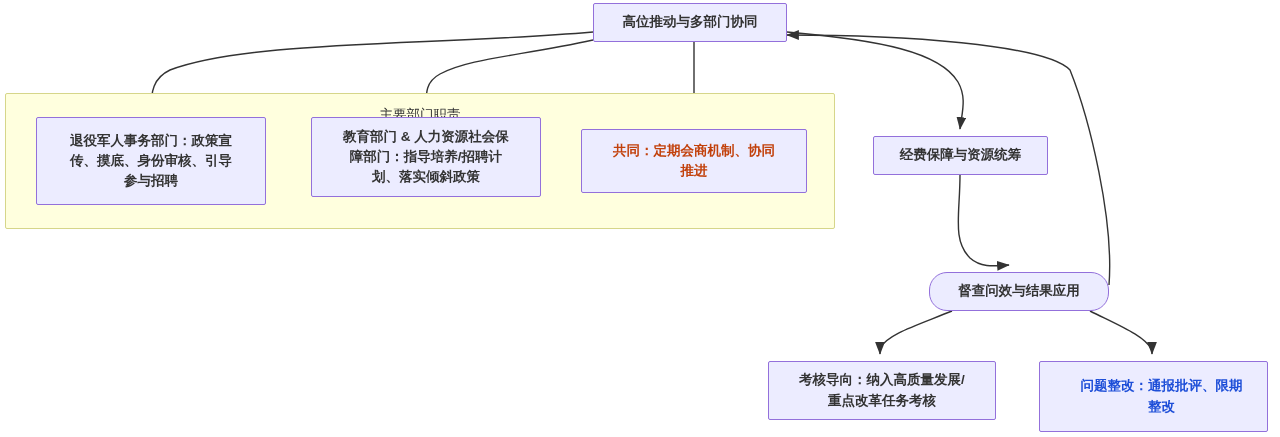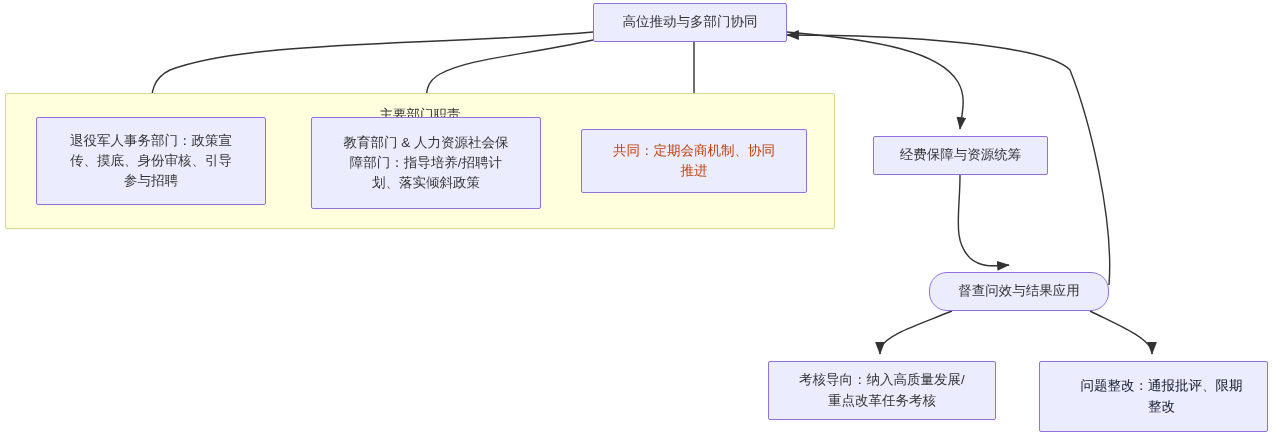--- a/index.html
+++ b/index.html
@@ -49,20 +49,21 @@
     position: absolute;
     box-sizing: border-box;
     background: #ececff;
     border: 1px solid #9370db;
     border-radius: 2px;
     display: flex;
     align-items: center;
     justify-content: center;
     text-align: center;
     padding: 4px 24px;
+    font-weight: bold;
   }
   .node-label {
     font-size: 13.5px;
     line-height: 1.5;
     color: #333333;
     white-space: pre-line;
     text-align: center;
   }
 </style>
 </head>
@@ -94,38 +95,38 @@
     </div>
   <div id="node-group">
       <div class="node-box" style="left: 593px; top: 3px; width: 194px; height: 39px; background: rgb(236, 236, 255); border-color: rgb(147, 112, 219);">
         <div class="node-label" style="color: rgb(51, 51, 51);">高位推动与多部门协同</div>
       </div>
       <div class="node-box" style="left: 36px; top: 117px; width: 230px; height: 88px; background: rgb(236, 236, 255); border-color: rgb(147, 112, 219);">
         <div class="node-label" style="color: rgb(51, 51, 51);">退役军人事务部门：政策宣
 传、摸底、身份审核、引导
 参与招聘</div>
       </div>
-      <div class="node-box" style="left: 311px; top: 117px; width: 230px; height: 92px; background: rgb(236, 236, 255); border-color: rgb(147, 112, 219);">
+      <div class="node-box" style="left: 311px; top: 117px; width: 230px; height: 80px; background: rgb(236, 236, 255); border-color: rgb(147, 112, 219);">
         <div class="node-label" style="color: rgb(51, 51, 51);">教育部门 &amp; 人力资源社会保
 障部门：指导培养/招聘计
 划、落实倾斜政策</div>
       </div>
       <div class="node-box" style="left: 581px; top: 129px; width: 226px; height: 64px; background: rgb(236, 236, 255); border-color: rgb(147, 112, 219);">
         <div class="node-label" style="color: #c2410c;">共同：定期会商机制、协同
 推进</div>
       </div>
       <div class="node-box" style="left: 873px; top: 136px; width: 175px; height: 39px; background: rgb(236, 236, 255); border-color: rgb(147, 112, 219);">
         <div class="node-label" style="color: rgb(51, 51, 51);">经费保障与资源统筹</div>
       </div>
       <div class="node-box" style="left: 929px; top: 272px; width: 180px; height: 39px; background: rgb(236, 236, 255); border-color: rgb(147, 112, 219); border-radius: 18px;">
         <div class="node-label" style="color: rgb(51, 51, 51);">督查问效与结果应用</div>
       </div>
       <div class="node-box" style="left: 768px; top: 361px; width: 228px; height: 59px; background: rgb(236, 236, 255); border-color: rgb(147, 112, 219);">
         <div class="node-label" style="color: rgb(51, 51, 51);">考核导向：纳入高质量发展/
 重点改革任务考核</div>
       </div>
       <div class="node-box" style="left: 1039px; top: 361px; width: 229px; height: 71px; background: rgb(236, 236, 255); border-color: rgb(147, 112, 219);">
-        <div class="node-label" style="color: #0f172a; margin-left: 16px;">问题整改：通报批评、限期
+        <div class="node-label" style="color: #1d4ed8; margin-left: 16px;">问题整改：通报批评、限期
 整改</div>
       </div>
     </div>
 
 </div>
 
 </body></html>

